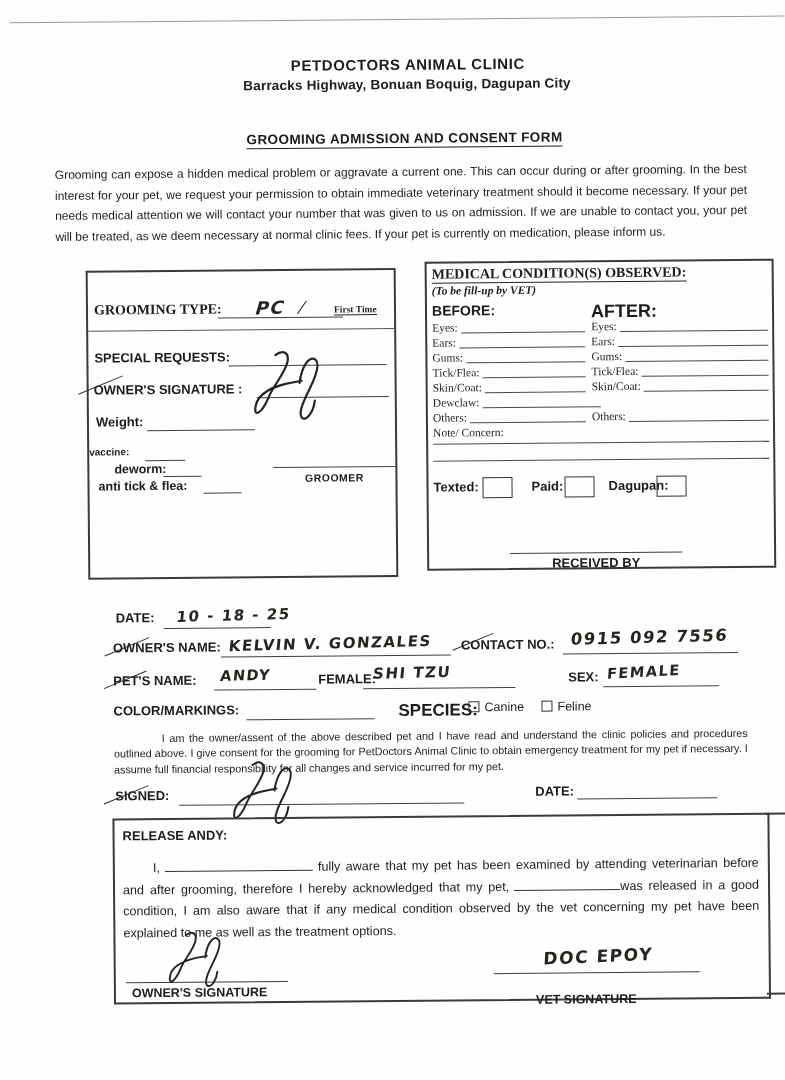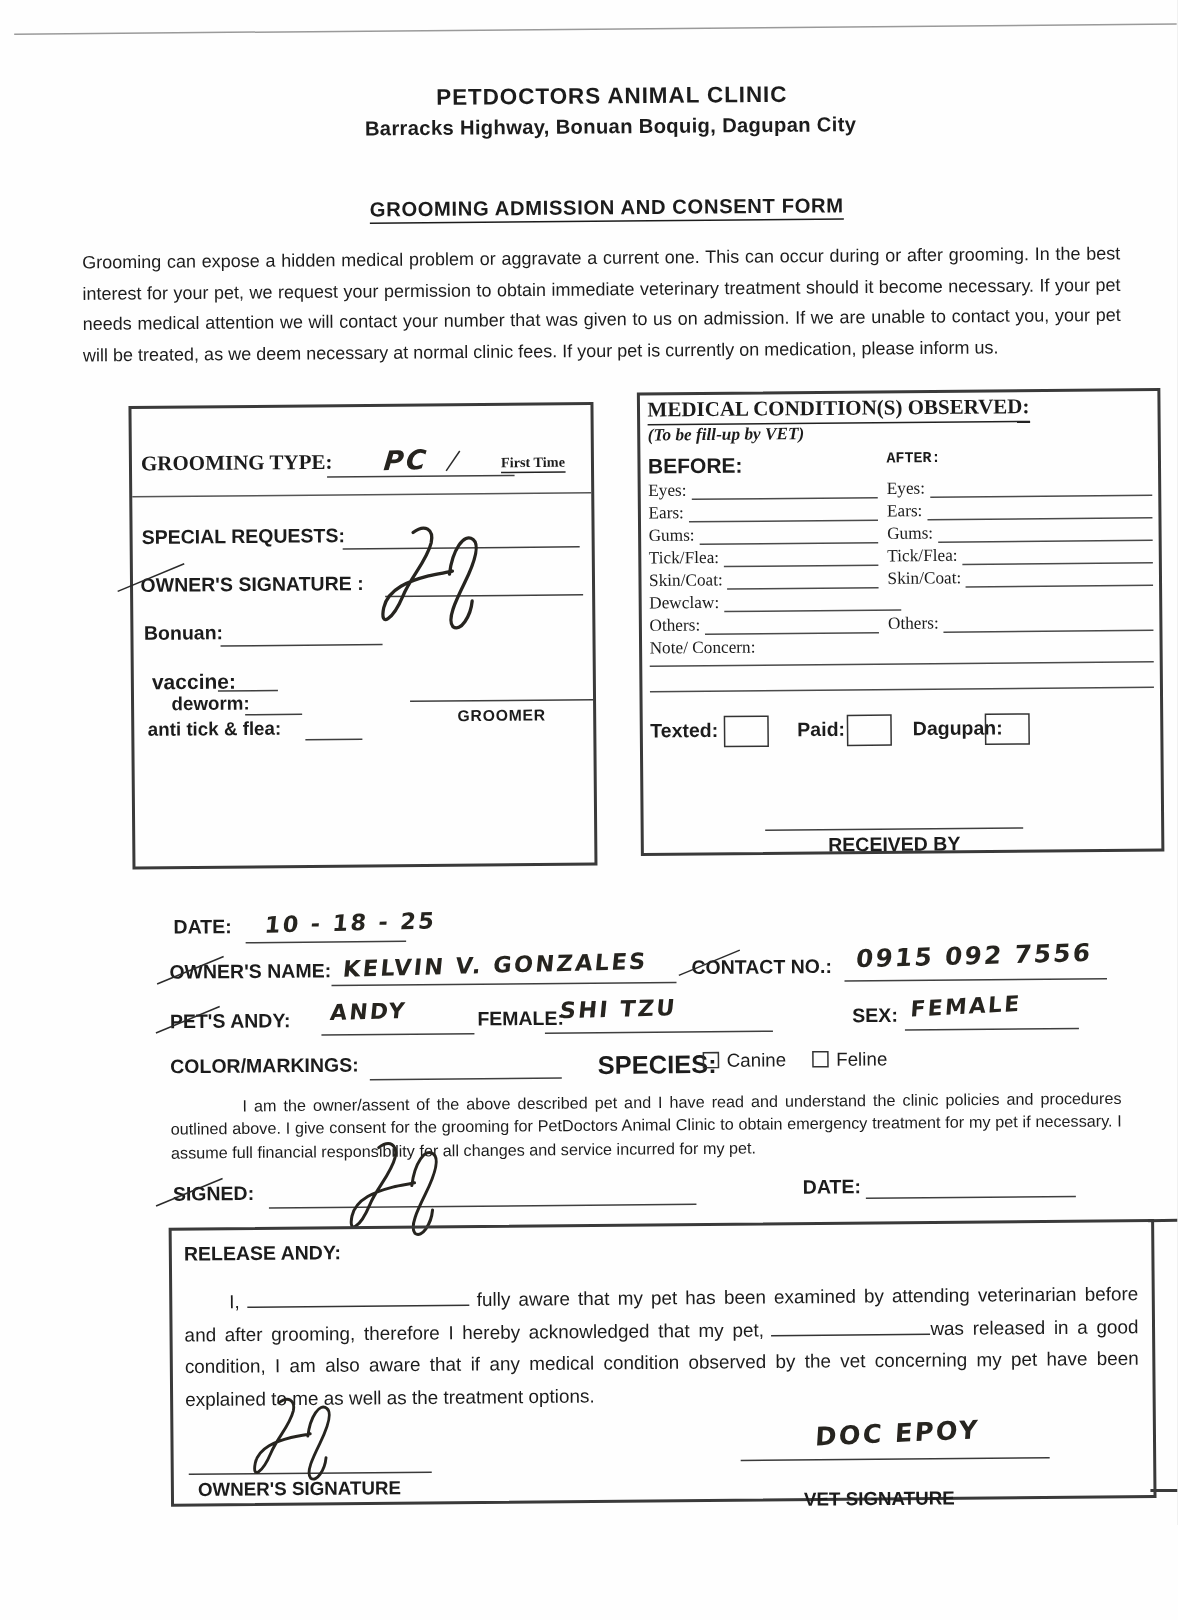--- a/index.html
+++ b/index.html
@@ -52,41 +52,41 @@
     <div class="abs sans b" style="left:6px;top:78px;font-size:13px;">SPECIAL REQUESTS:</div>
     <div class="line" style="left:140px;top:94px;width:158px;"></div>
 
     <div class="abs sans b" style="left:5px;top:110px;font-size:13px;">OWNER'S  SIGNATURE :</div>
     <div class="line" style="left:168px;top:126px;width:132px;"></div>
     <div class="slash" style="left:-12px;top:112px;width:48px;"></div>
     <svg class="sig" viewBox="0 0 90 80" style="left:158px;top:76px;width:92px;height:80px;">
       <path d="M28,8 C36,2 42,6 40,15 C37,27 26,38 21,50 C14,66 5,72 8,58 C11,45 26,40 38,37 C44,35.5 50,35 54,34 M52,36 C54,20 62,8 68,13 C73,17 68,30 62,42 C56,54 50,66 54,71 C59,75 66,64 67,54" fill="none" stroke="#26241f" stroke-width="2.2" stroke-linecap="round"></path>
     </svg>
 
-    <div class="abs sans b" style="left:7px;top:142px;font-size:13px;">Bonuan:</div>
+    <div class="abs sans b" style="left:7px;top:142px;font-size:13px;">Weight:</div>
     <div class="line" style="left:58px;top:158px;width:108px;"></div>
 
-    <div class="abs sans b" style="left:12px;top:174px;font-size:14px;">vaccine:</div>
+    <div class="abs sans b" style="left:0;top:174px;font-size:10px;">vaccine:</div>
     <div class="line" style="left:56px;top:188px;width:40px;"></div>
 
     <div class="abs sans b" style="left:25px;top:190px;font-size:12.5px;">deworm:</div>
     <div class="line" style="left:74px;top:204px;width:38px;"></div>
 
     <div class="abs sans b" style="left:9px;top:207px;font-size:12.5px;">anti tick &amp; flea:</div>
     <div class="line" style="left:114px;top:221px;width:38px;"></div>
 
     <div class="line" style="left:184px;top:196px;width:122px;border-bottom:1.4px solid #3f3f3f;"></div>
     <div class="abs sans b" style="left:184px;top:201px;width:122px;text-align:center;font-size:10.5px;letter-spacing:0.5px;">GROOMER</div>
   </div>
 
   <div class="box" style="left:427px;top:262px;width:345px;height:305px;">
     <div class="abs serif b" style="left:5px;top:3px;font-size:14px;border-bottom:1.6px solid #222;padding-bottom:0px;">MEDICAL CONDITION(S) OBSERVED:</div>
     <div class="abs serif b" style="left:5px;top:21px;font-size:11.5px;font-style:italic;">(To be fill-up by VET)</div>
     <div class="abs sans b" style="left:5px;top:39px;font-size:14px;">BEFORE:</div>
-    <div class="abs sans b" style="left:164px;top:39px;font-size:10px;font-family:Liberation Mono, monospace;">AFTER:</div>
+    <div class="abs sans b" style="left:164px;top:39px;font-size:18px;">AFTER:</div>
 
     <div class="abs" style="left:5px;top:57px;width:153px;">
       <div class="mrow">
             <span class="mlabel">Eyes:</span>
             <span class="mfill"></span>
           </div>
       <div class="mrow">
             <span class="mlabel">Ears:</span>
             <span class="mfill"></span>
           </div>
@@ -163,21 +163,21 @@
 
   <div class="abs sans b" style="left:112px;top:638px;font-size:13px;">OWNER'S NAME:</div>
   <div class="slash" style="left:102px;top:644px;width:48px;"></div>
   <div class="line" style="left:220px;top:655px;width:230px;"></div>
   <div class="hw" style="left:228px;top:634px;font-size:15px;">KELVIN  V.  GONZALES</div>
   <div class="abs sans b" style="left:460px;top:638px;font-size:13px;">CONTACT NO.:</div>
   <div class="slash" style="left:450px;top:642px;width:44px;"></div>
   <div class="line" style="left:562px;top:655px;width:175px;"></div>
   <div class="hw" style="left:570px;top:630px;font-size:16.5px;">0915 092 7556</div>
 
-  <div class="abs sans b" style="left:112px;top:671px;font-size:13px;">PET'S ANDY:</div>
+  <div class="abs sans b" style="left:112px;top:671px;font-size:13px;">PET'S NAME:</div>
   <div class="slash" style="left:101px;top:677px;width:46px;"></div>
   <div class="line" style="left:213px;top:688px;width:102px;"></div>
   <div class="hw" style="left:219px;top:666px;font-size:14.5px;">ANDY</div>
   <div class="abs sans b" style="left:317px;top:671px;font-size:13px;">FEMALE:</div>
   <div class="line" style="left:362px;top:688px;width:152px;"></div>
   <div class="hw" style="left:372px;top:664px;font-size:15px;">SHI TZU</div>
   <div class="abs sans b" style="left:567px;top:671px;font-size:13px;text-align:center;">SEX:</div>
   <div class="line" style="left:602px;top:688px;width:116px;"></div>
   <div class="hw" style="left:606px;top:666px;font-size:14.5px;transform:skewX(-7deg) rotate(-2.5deg);">FEMALE</div>
 

